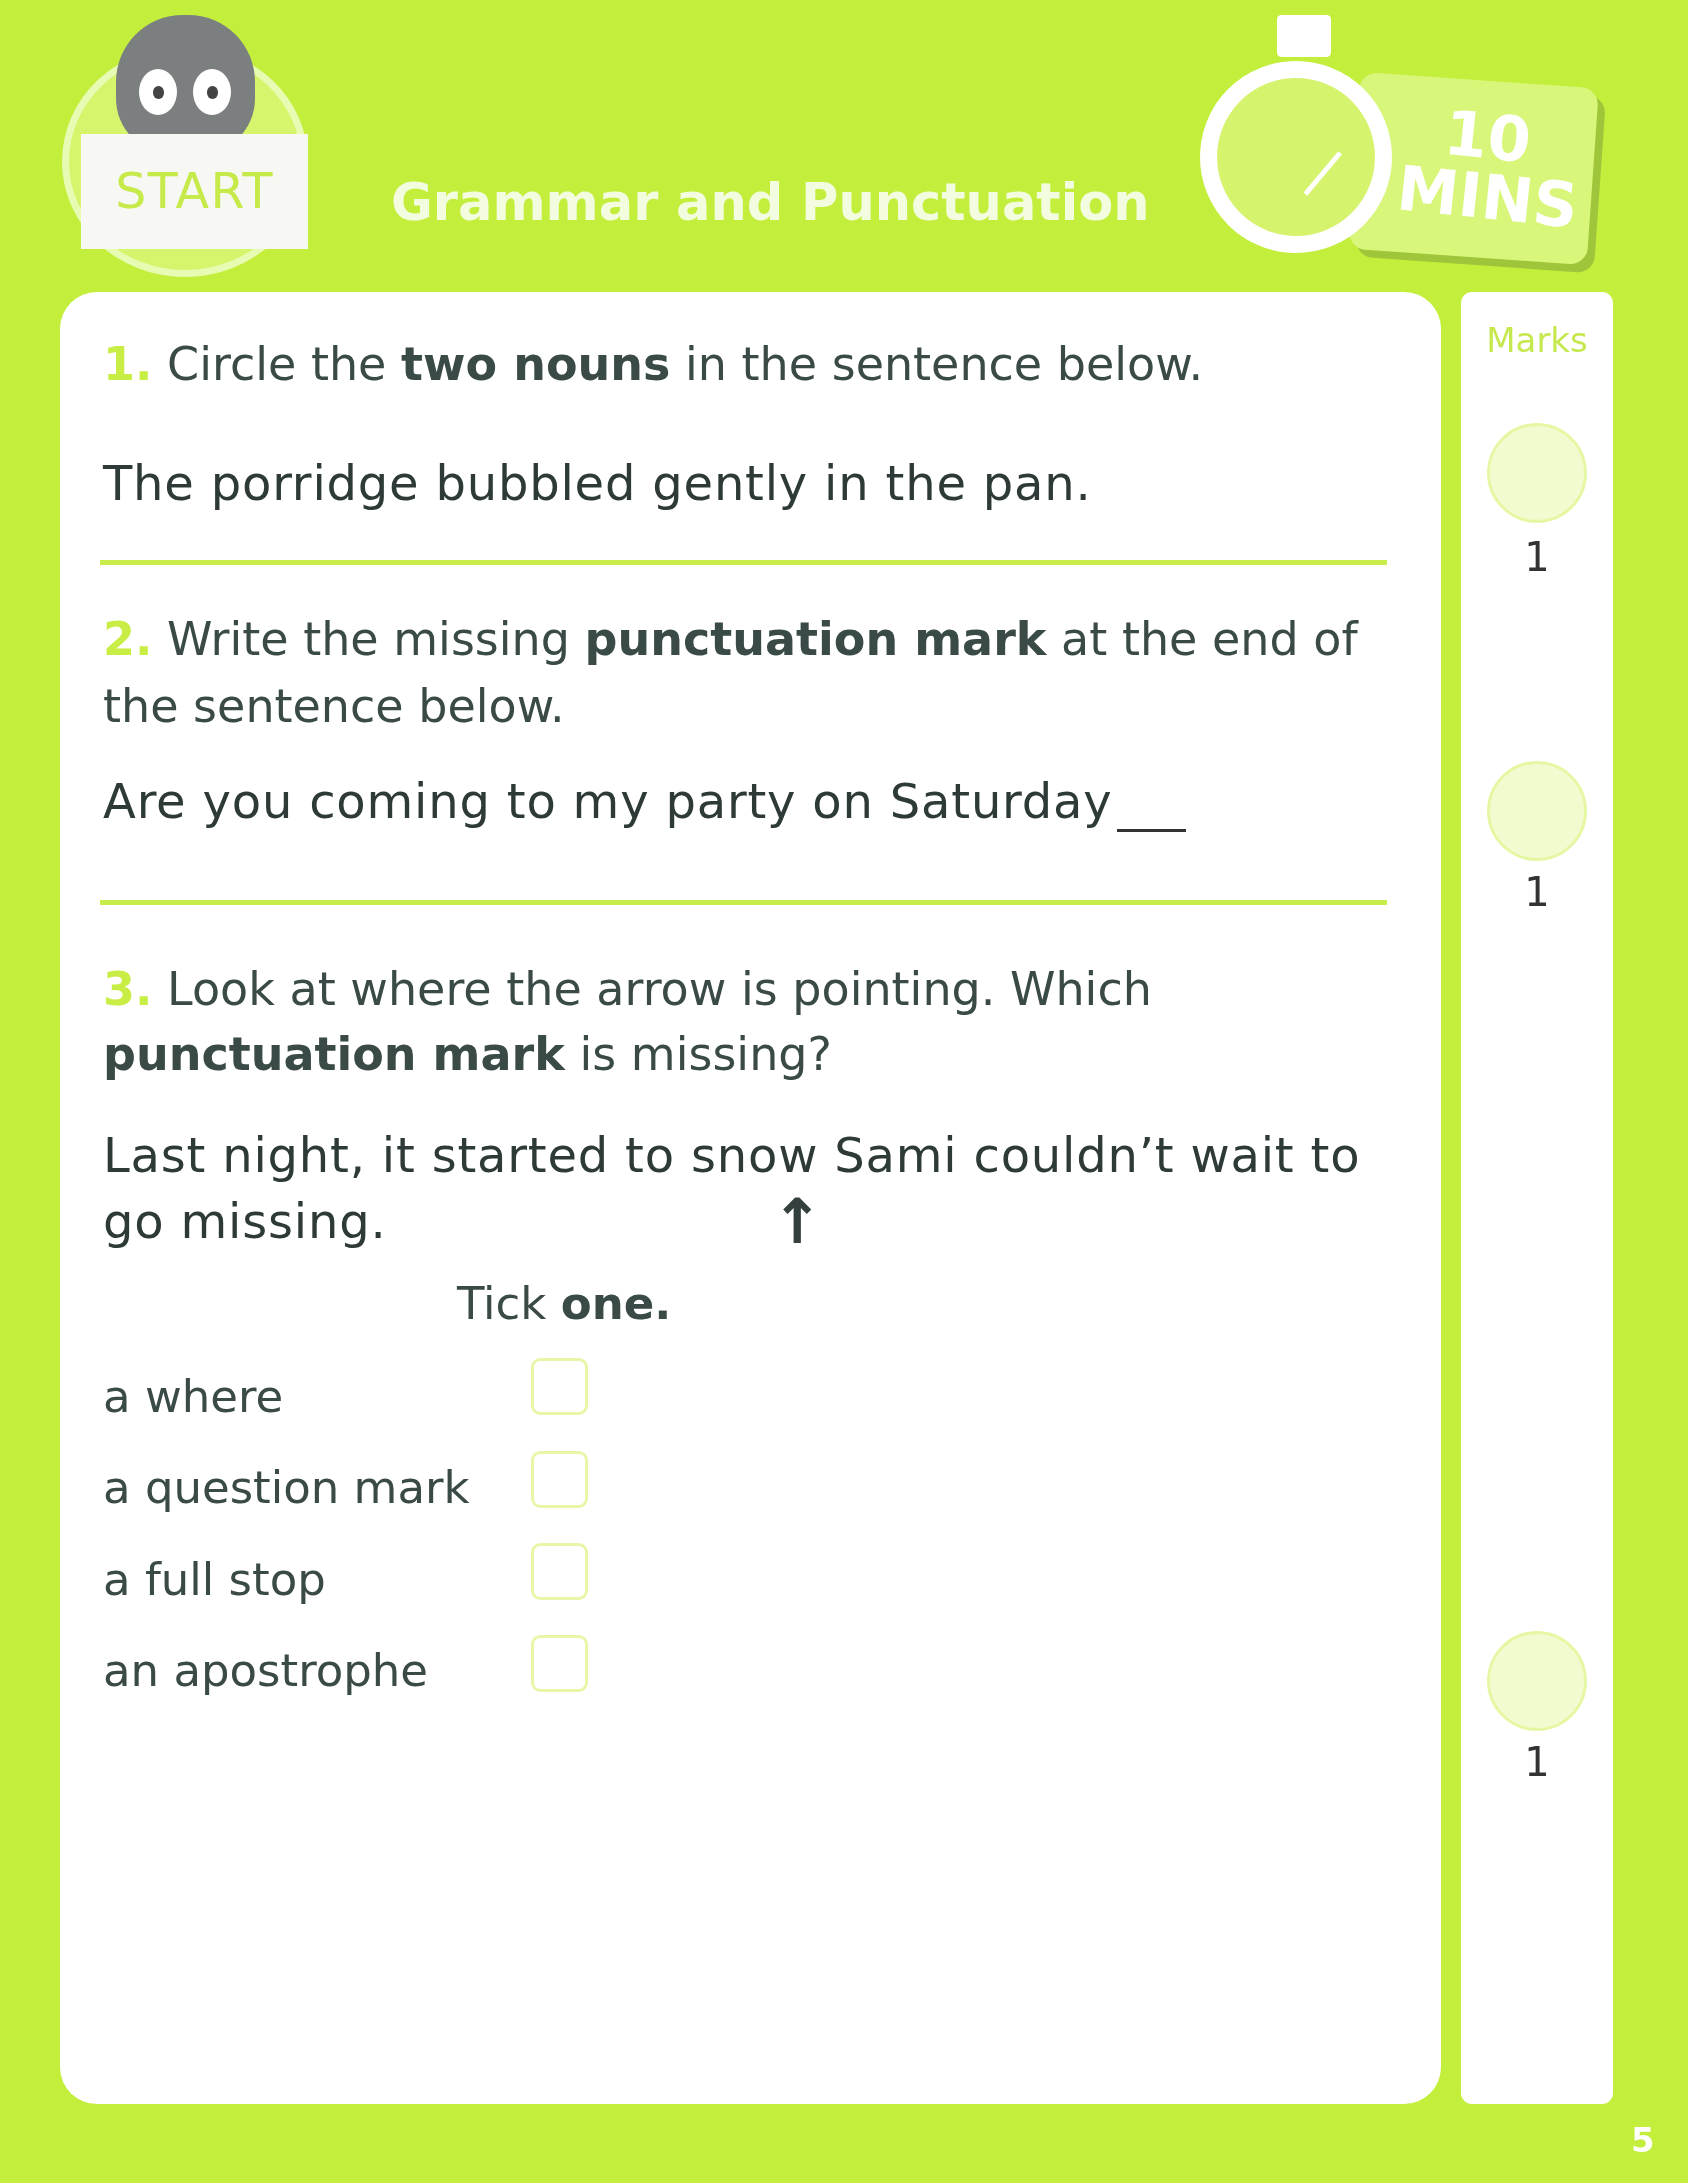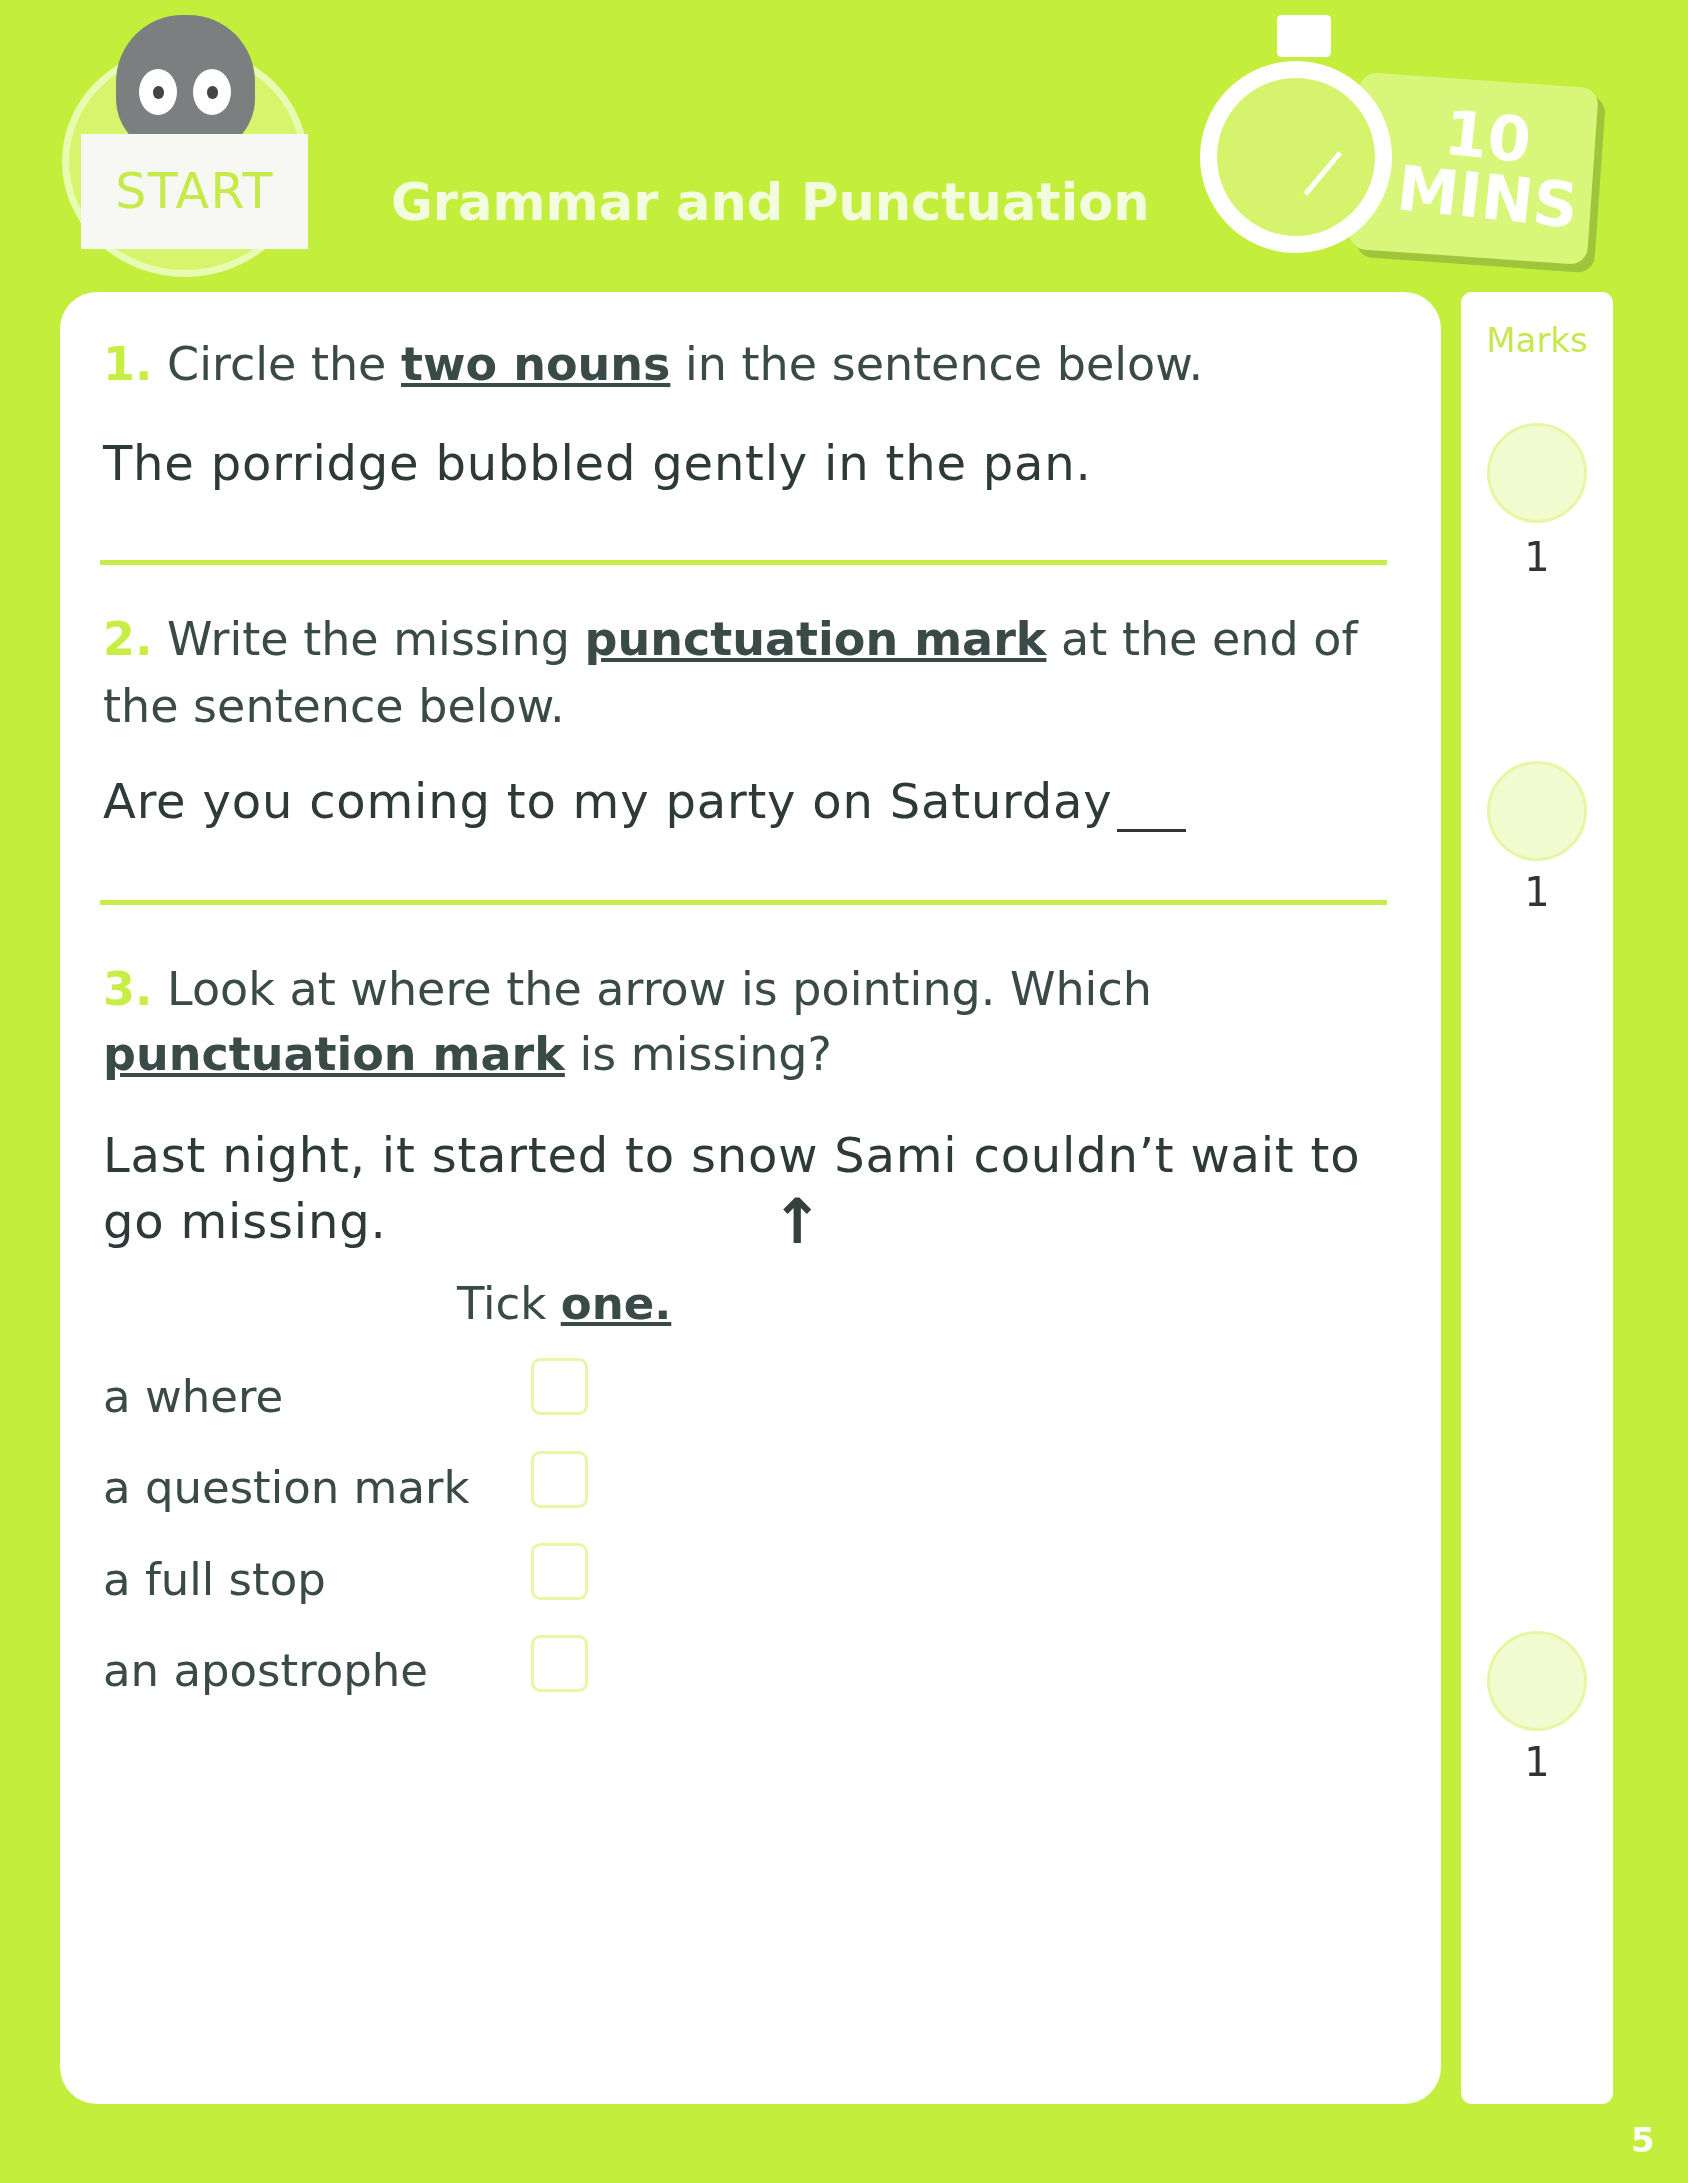--- a/index.html
+++ b/index.html
@@ -26,21 +26,21 @@
   .timer-hand { position:absolute; left:86px; top:62px; width:4.6px; height:54px; background:#fff; transform:rotate(40deg); transform-origin:bottom; }
 
   .main-card { position:absolute; left:60px; top:292px; width:1381px; height:1812px; background:#ffffff; border-radius:37px; }
   .marks-card { position:absolute; left:1461px; top:292px; width:152px; height:1812px; background:#ffffff; border-radius:11px; }
   .marks-title { position:absolute; top:28px; width:100%; text-align:center; font-size:34px; color:#c6e84f; }
   .mark-circle { position:absolute; left:26px; width:100px; height:100px; border-radius:50%; background:#f1fbcf; border:3.1px solid #e6f7a4; box-sizing:border-box; }
   .mark-value { position:absolute; width:100%; text-align:center; font-size:40px; color:#333; }
 
   .q { position:absolute; left:103px; font-size:46px; color:#3a4a46; }
   .qnum { color:#c8ee45; font-weight:bold; }
-  .b { font-weight:bold;text-decoration:underline; }
+  .b { font-weight:bold; }
   .example { position:absolute; left:103px; font-size:48px; color:#2d3a37; font-family:"DejaVu Sans", sans-serif; letter-spacing:0.8px; }
   .divider { position:absolute; left:100px; width:1287px; height:4.6px; background:#c8ec4a; }
   .blank { display:inline-block; width:69px; border-bottom:3.1px solid #333; margin-left:4.6px; }
   .arrow { position:absolute; left:771px; top:1185px; font-size:62px; color:#34403d; font-weight:bold; }
   .opt { position:absolute; left:103px; font-size:45px; color:#3a4a46; }
   .chk { position:absolute; left:531px; width:57px; height:57px; border:3.1px solid #e8f6a8; border-radius:9.2px; box-sizing:border-box; background:#fff; }
   .tick-label { position:absolute; left:457px; top:1277px; font-size:45px; color:#3a4a46; }
   .page-num { position:absolute; left:1631px; top:2120px; font-size:34px; font-weight:bold; color:#fff; }
 </style>
 </head>
@@ -68,21 +68,21 @@
     <div class="timer-knob"></div>
   </div>
 </div>
 
 <div class="main-card"></div>
 
 <div class="q" style="top:337px">
   <span class="qnum">1.</span>
   <span>Circle the </span><span class="b">two nouns</span><span> in the sentence below.</span>
 </div>
-<div class="example" style="top:435px">The porridge bubbled gently in the pan.</div>
+<div class="example" style="top:455px">The porridge bubbled gently in the pan.</div>
 <div class="divider" style="top:560px"></div>
 
 <div class="q" style="top:612px">
   <span class="qnum">2.</span>
   <span>Write the missing </span><span class="b">punctuation mark</span><span> at the end of</span>
 </div>
 <div class="q" style="top:679px">the sentence below.</div>
 <div class="example" style="top:773px">
   <span>Are you coming to my party on Saturday</span><span class="blank">&nbsp;</span>
 </div>

